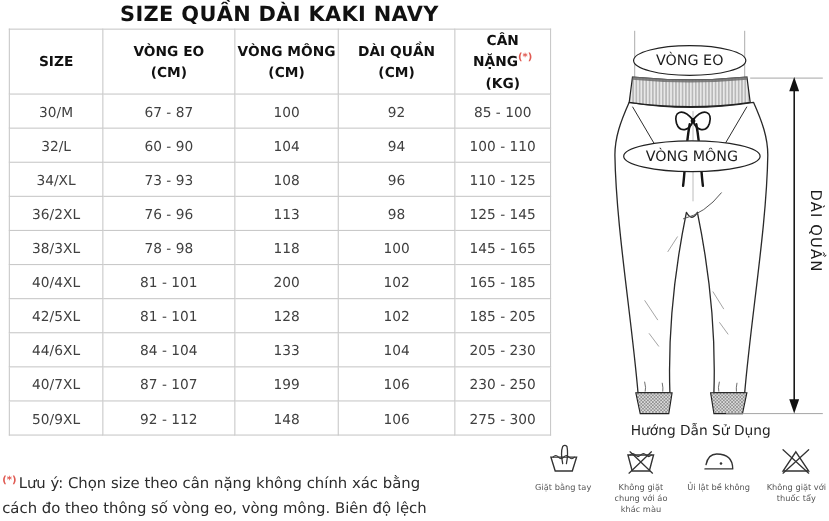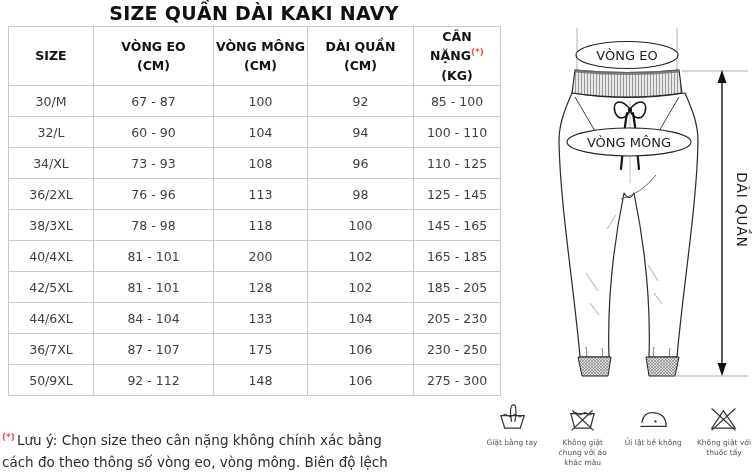--- a/index.html
+++ b/index.html
@@ -114,23 +114,23 @@
           <td>185 - 205</td>
         </tr>
         <tr>
           <td>44/6XL</td>
           <td>84 - 104</td>
           <td>133</td>
           <td>104</td>
           <td>205 - 230</td>
         </tr>
         <tr>
-          <td>36/7XL</td>
+          <td>40/7XL</td>
           <td>87 - 107</td>
-          <td>175</td>
+          <td>199</td>
           <td>106</td>
           <td>230 - 250</td>
         </tr>
         <tr>
           <td>50/9XL</td>
           <td>92 - 112</td>
           <td>148</td>
           <td>106</td>
           <td>275 - 300</td>
         </tr>
@@ -179,20 +179,21 @@
     <text class="svg-label" x="109" y="121.5" text-anchor="middle" font-size="13">VÒNG MÔNG</text>
 
     <line x1="162" y1="46" x2="228" y2="46" stroke="#999" stroke-width="0.8"></line>
     <line x1="140" y1="351" x2="228" y2="351" stroke="#999" stroke-width="0.8"></line>
     <line x1="202" y1="55" x2="202" y2="341" stroke="#111" stroke-width="1.4"></line>
     <polygon points="202,45 197.5,58 206.5,58" fill="#111"></polygon>
     <polygon points="202,351 197.5,338 206.5,338" fill="#111"></polygon>
     <text class="svg-label" x="217" y="185" text-anchor="middle" font-size="13.5" letter-spacing="1" transform="rotate(90 217 185)">DÀI QUẦN</text>
   </svg>
 
+  <div class="care-title">Hướng Dẫn Sử Dụng</div>
 
   <div class="care-row">
     <div class="care-item">
       <svg viewBox="0 0 34 34" fill="none" stroke="#333" stroke-width="1.3" stroke-linecap="round">
         <path d="M5,14 L29,14 L25,27 L9,27 Z"></path>
         <path d="M7,14 q2.5,-3 5,0 q2.5,3 5,0 q2.5,-3 5,0 q2.5,3 5,0" stroke-width="1"></path>
         <path d="M16,4 C14,9 15,15 16,20 M20,4 C21,9 20.5,15 19.5,20 M16,4 Q18,2 20,4" stroke-width="1.2"></path>
       </svg>
       <div class="care-label">Giặt bằng tay</div>
     </div>

